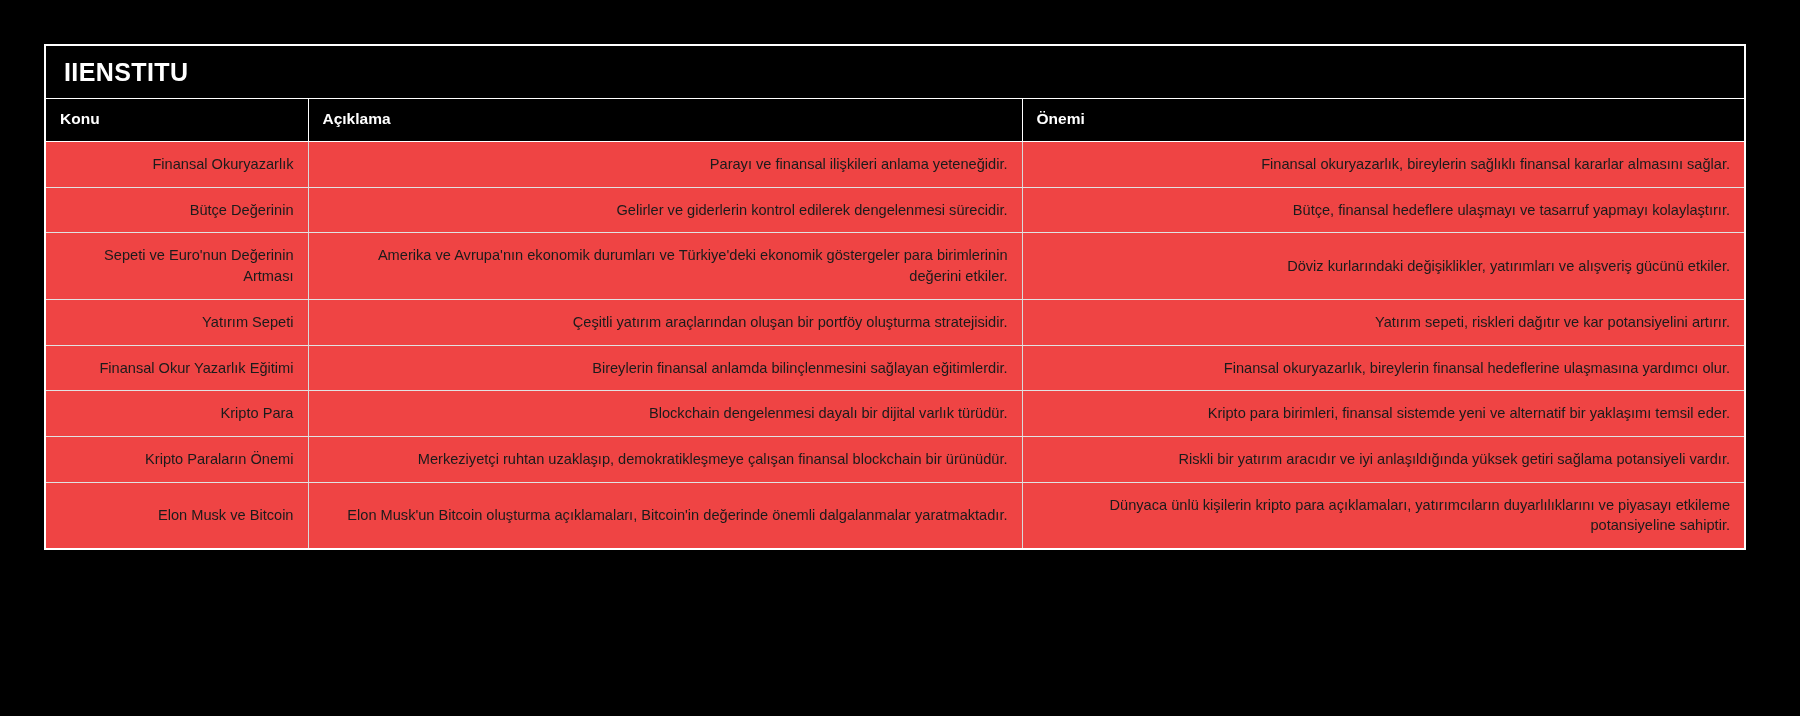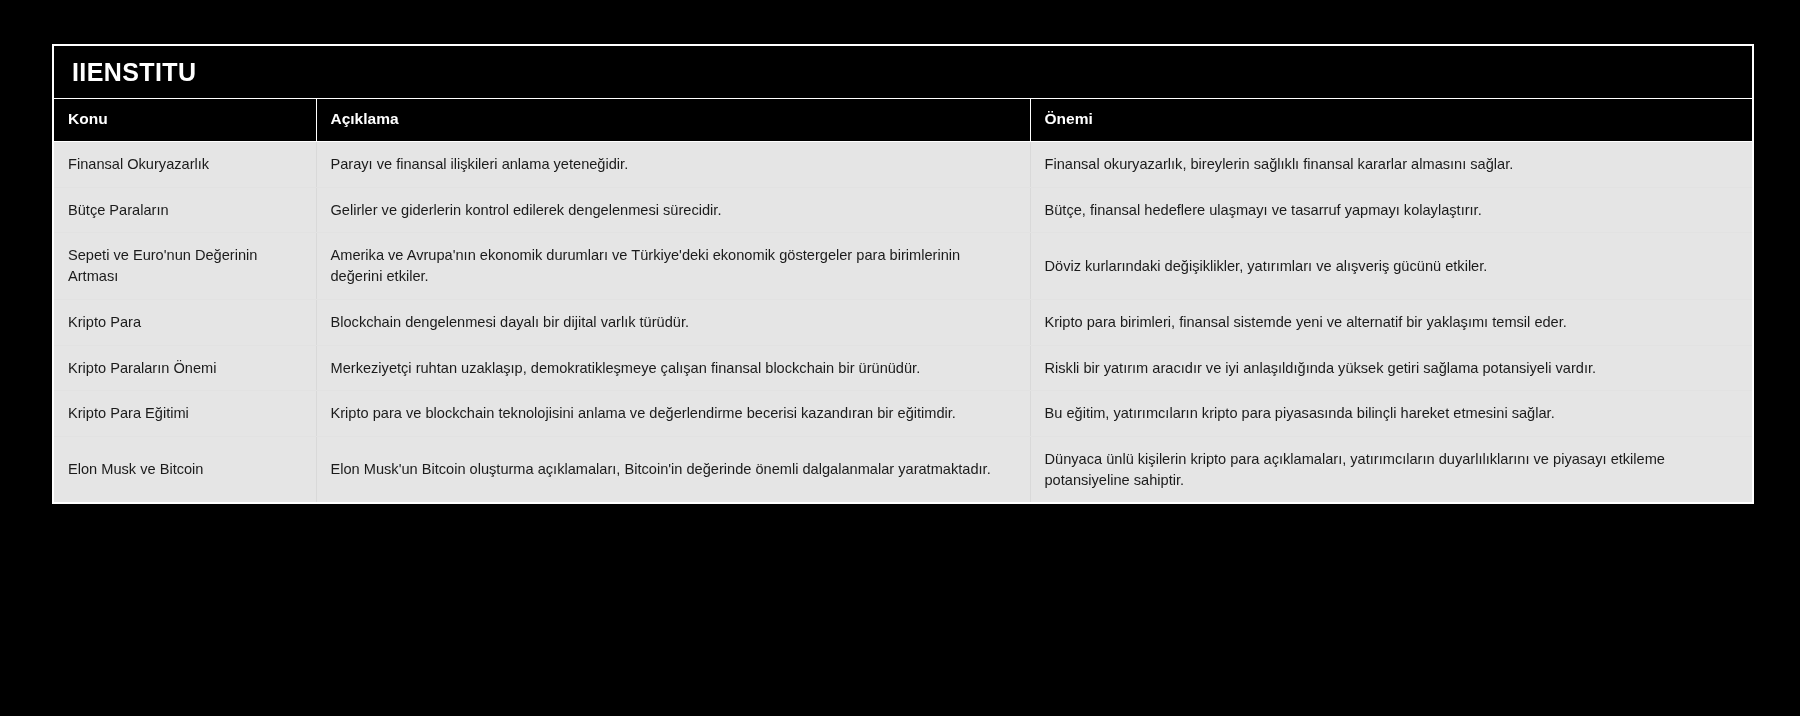--- a/index.html
+++ b/index.html
@@ -14,21 +14,21 @@
     overflow: hidden;
   }
   .page {
     position: relative;
     width: 1800px;
     height: 716px;
     background: #000000;
   }
   .card {
     position: absolute;
-    left: 52px;
+    left: 44px;
     top: 44px;
     width: 1702px;
     background: #000000;
     border: 2px solid #ffffff;
     box-sizing: border-box;
   }
   .brand-bar {
     height: 53px;
     background: #000000;
     display: flex;
@@ -62,25 +62,25 @@
     text-align: left;
     padding: 11px 14px 13px 14px;
     border-right: 1.5px solid #ffffff;
     border-bottom: 1.5px solid #ffffff;
     vertical-align: middle;
     box-sizing: border-box;
   }
   thead th:last-child { border-right: none; }
 
   tbody td {
-    background: #e5e5e5;
+    background: #ef4444;
     color: #1b1b1b;
     font-size: 14.6px;
     line-height: 1.42;
-    text-align: left;
+    text-align: right;
     vertical-align: middle;
     padding: 12px 14px 12px 14px;
     border-right: 1px solid #d9d9d9;
     border-bottom: 1px solid #e2e2e2;
     box-sizing: border-box;
     word-wrap: break-word;
   }
   tbody td:last-child { border-right: none; }
   tbody tr:last-child td { border-bottom: none; }
   .col-konu { white-space: normal; }
@@ -108,43 +108,48 @@
           <th>Önemi</th>
         </tr>
       </thead>
       <tbody>
         <tr>
           <td class="col-konu">Finansal Okuryazarlık</td>
           <td>Parayı ve finansal ilişkileri anlama yeteneğidir.</td>
           <td>Finansal okuryazarlık, bireylerin sağlıklı finansal kararlar almasını sağlar.</td>
         </tr>
         <tr>
-          <td class="col-konu">Bütçe Paraların</td>
+          <td class="col-konu">Bütçe Değerinin</td>
           <td>Gelirler ve giderlerin kontrol edilerek dengelenmesi sürecidir.</td>
           <td>Bütçe, finansal hedeflere ulaşmayı ve tasarruf yapmayı kolaylaştırır.</td>
         </tr>
         <tr>
           <td class="col-konu">Sepeti ve Euro'nun Değerinin Artması</td>
           <td>Amerika ve Avrupa'nın ekonomik durumları ve Türkiye'deki ekonomik göstergeler para birimlerinin değerini etkiler.</td>
           <td>Döviz kurlarındaki değişiklikler, yatırımları ve alışveriş gücünü etkiler.</td>
+        </tr>
+        <tr>
+          <td class="col-konu">Yatırım Sepeti</td>
+          <td>Çeşitli yatırım araçlarından oluşan bir portföy oluşturma stratejisidir.</td>
+          <td>Yatırım sepeti, riskleri dağıtır ve kar potansiyelini artırır.</td>
+        </tr>
+        <tr>
+          <td class="col-konu">Finansal Okur Yazarlık Eğitimi</td>
+          <td>Bireylerin finansal anlamda bilinçlenmesini sağlayan eğitimlerdir.</td>
+          <td>Finansal okuryazarlık, bireylerin finansal hedeflerine ulaşmasına yardımcı olur.</td>
         </tr>
         <tr>
           <td class="col-konu">Kripto Para</td>
           <td>Blockchain dengelenmesi dayalı bir dijital varlık türüdür.</td>
           <td>Kripto para birimleri, finansal sistemde yeni ve alternatif bir yaklaşımı temsil eder.</td>
         </tr>
         <tr>
           <td class="col-konu">Kripto Paraların Önemi</td>
           <td>Merkeziyetçi ruhtan uzaklaşıp, demokratikleşmeye çalışan finansal blockchain bir ürünüdür.</td>
           <td>Riskli bir yatırım aracıdır ve iyi anlaşıldığında yüksek getiri sağlama potansiyeli vardır.</td>
-        </tr>
-        <tr>
-          <td class="col-konu">Kripto Para Eğitimi</td>
-          <td>Kripto para ve blockchain teknolojisini anlama ve değerlendirme becerisi kazandıran bir eğitimdir.</td>
-          <td>Bu eğitim, yatırımcıların kripto para piyasasında bilinçli hareket etmesini sağlar.</td>
         </tr>
         <tr>
           <td class="col-konu">Elon Musk ve Bitcoin</td>
           <td>Elon Musk'un Bitcoin oluşturma açıklamaları, Bitcoin'in değerinde önemli dalgalanmalar yaratmaktadır.</td>
           <td>Dünyaca ünlü kişilerin kripto para açıklamaları, yatırımcıların duyarlılıklarını ve piyasayı etkileme potansiyeline sahiptir.</td>
         </tr>
       </tbody>
     </table>
 
   </div>

